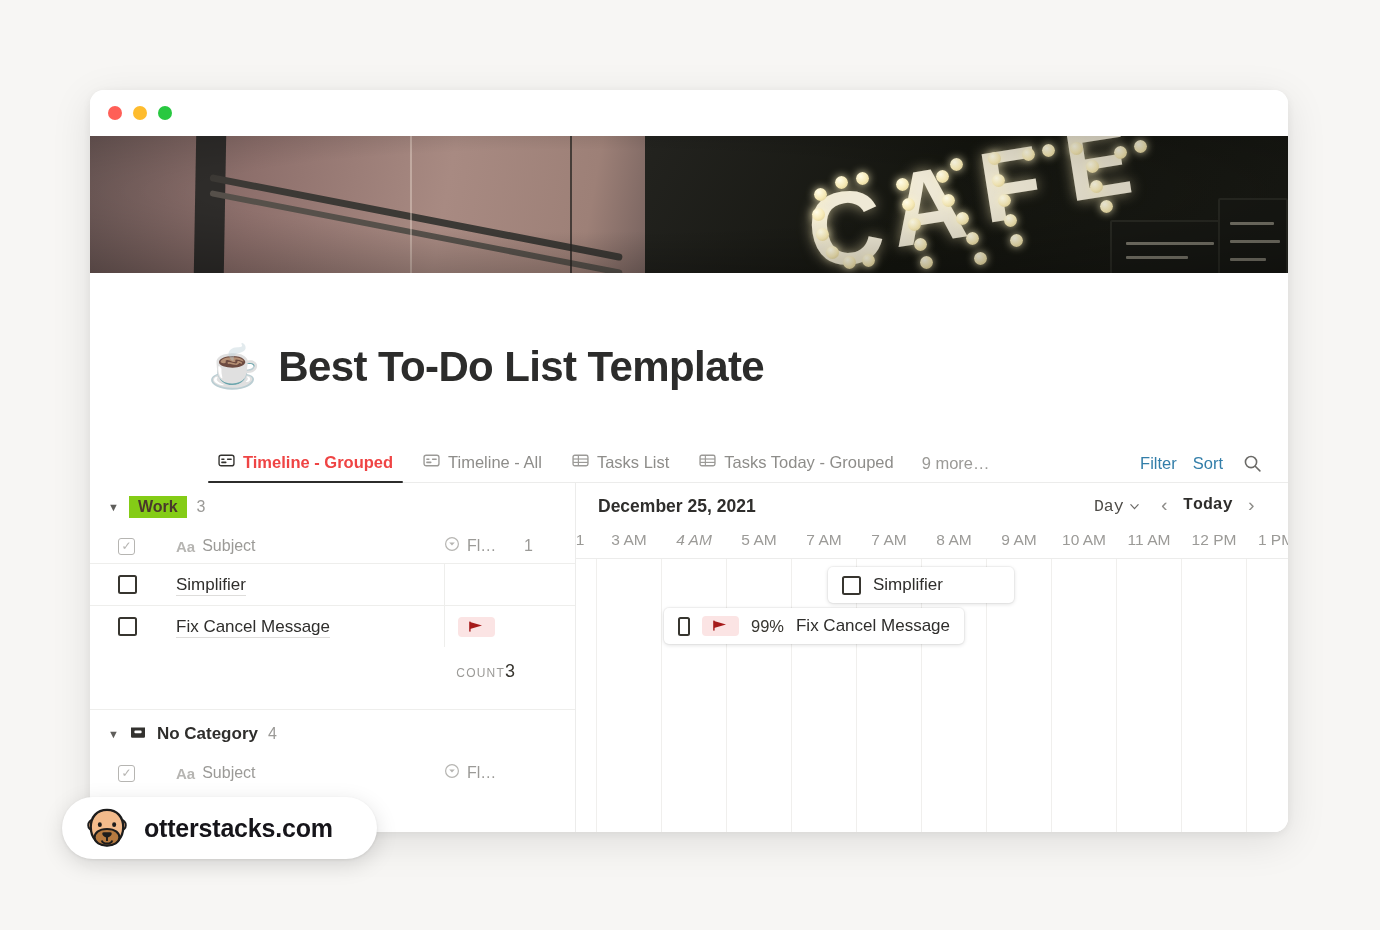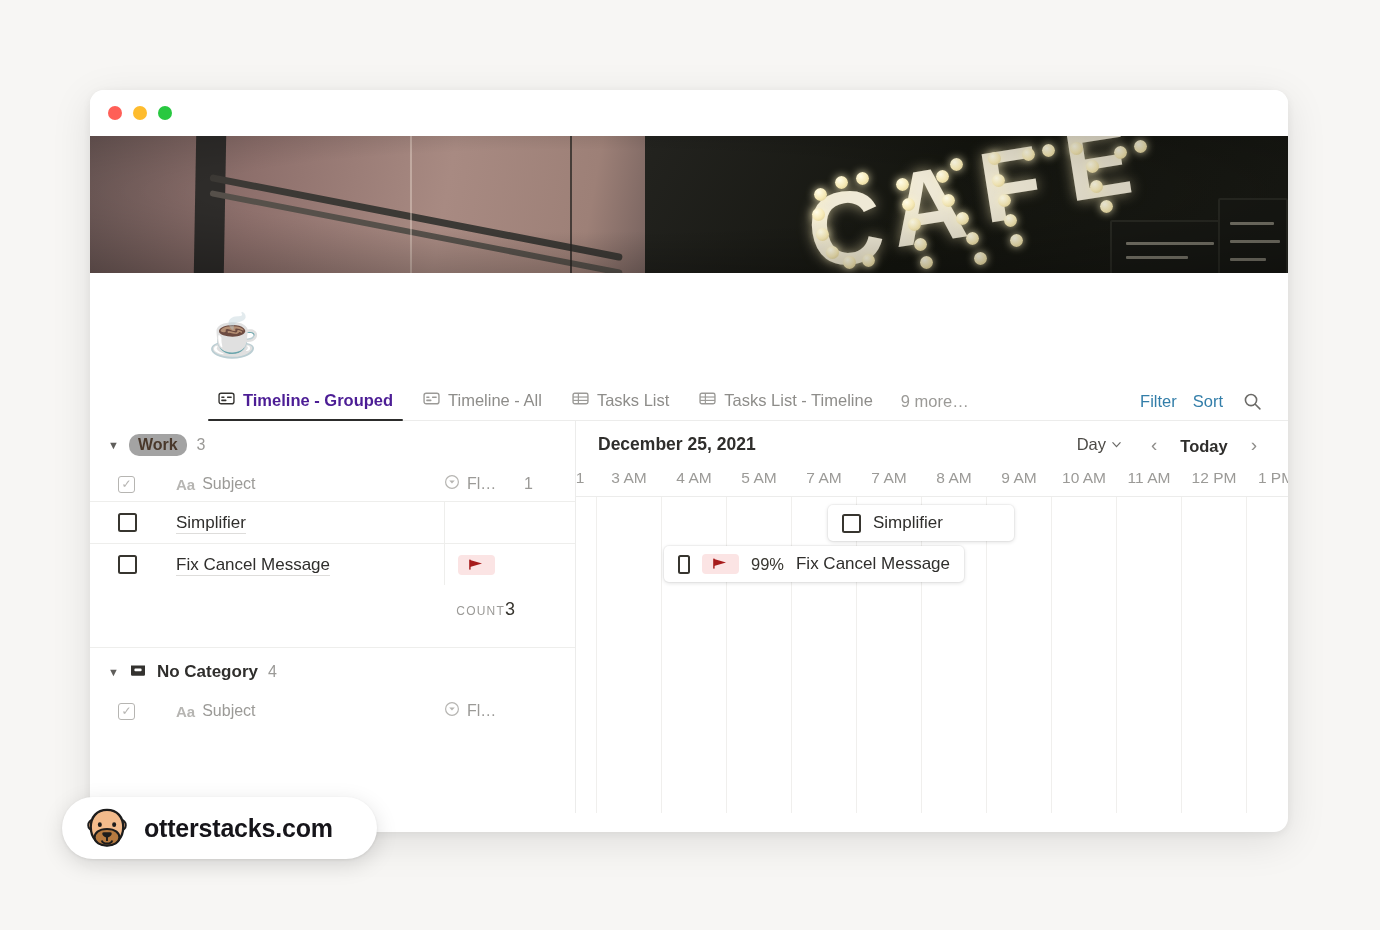--- a/index.html
+++ b/index.html
@@ -109,21 +109,21 @@
     padding-right: 20px;
     border-bottom: 1px solid #ececeb;
     height: 38px;
   }
   .view-tab {
     display: flex; align-items: center; gap: 8px;
     font-size: 16.5px; color: #8e8d8a;
     padding: 0 10px 9px 10px; margin-right: 10px;
     position: relative; white-space: nowrap; cursor: pointer;
   }
-  .view-tab.active { color: #4c1d95; font-weight: 600; }
+  .view-tab.active { color: #ef4444; font-weight: 600; }
   .view-tab.active::after {
     content: ""; position: absolute; left: 0; right: 0; bottom: -1px;
     height: 2.5px; background: #2c2c2b; border-radius: 2px;
   }
   .tab-more {
     font-size: 16.5px; color: #9b9a97; padding: 0 10px 9px 8px; cursor: pointer;
   }
   .tabbar-spacer { flex: 1 1 auto; }
   .tab-action {
     font-size: 16.5px; color: #337ea9; padding: 0 8px 9px 8px; cursor: pointer;
@@ -145,23 +145,23 @@
     flex: 1 1 auto; position: relative; background: #fff; overflow: hidden;
   }
 
   
   .group-head {
     display: flex; align-items: center; gap: 10px;
     padding: 13px 0 11px 18px;
   }
   .caret { color: #5f5e5b; font-size: 11px; line-height: 1; }
   .tag-work {
-    background: #a3a3a3; color: #49382b;
+    background: #84cc16; color: #49382b;
     font-size: 16px; font-weight: 600;
-    padding: 2px 9px; border-radius: 10px;
+    padding: 2px 9px; border-radius: 0;
   }
   .group-name { font-size: 17px; font-weight: 600; color: #2f2e2c; }
   .group-count { font-size: 16px; color: #9b9a97; }
 
   .col-head {
     display: flex; align-items: center; height: 34px;
     padding-left: 28px; color: #9b9a97; font-size: 16px;
   }
   .col-head .ch {
     display: flex; align-items: center; gap: 7px;
@@ -206,21 +206,21 @@
   .count-value { font-size: 18px; color: #37352f; font-weight: 500; }
 
   .group-divider { border-top: 1px solid #eeeeec; }
 
   
   #tl-header {
     height: 46px; display: flex; align-items: center;
     padding: 0 22px 0 22px;
   }
   #tl-date { font-size: 17.5px; font-weight: 600; color: #2f2e2c; }
-  #tl-ctrls { margin-left: auto; display: flex; align-items: flex-end; gap: 12px; }
+  #tl-ctrls { margin-left: auto; display: flex; align-items: flex-start; gap: 2px; font-family: Liberation Mono, monospace; }
   .tl-zoom { font-size: 16.5px; color: #4d4b47; display: flex; align-items: center; gap: 5px;
     padding: 4px 8px; cursor: pointer; }
   .tl-arrow { color: #8e8d8a; font-size: 19px; padding: 2px 9px; cursor: pointer; }
   .tl-today { font-size: 16.5px; font-weight: 600; color: #2f2e2c; padding: 2px 2px; cursor: pointer; }
 
   #tl-hours {
     height: 30px; position: relative;
     border-bottom: 1px solid #ececeb;
   }
   .hour-label {
@@ -320,20 +320,21 @@
       <span class="chalk" style="left:10px; top:40px; width:50px; height:3px;"></span>
       <span class="chalk" style="left:10px; top:58px; width:36px; height:3px;"></span>
     </div>
     <div class="vignette"></div>
   </div>
 
   <div id="page-body">
 
     <div id="page-title-row">
       <span id="page-emoji">☕</span>
+      <h1 id="page-title">Best To-Do List Template</h1>
     </div>
 
     <div id="view-tabs">
 
       <div class="view-tab active">
         <span class="ic">
           <svg width="17" height="17" viewBox="0 0 16 16">
             <rect x="1" y="3" width="14" height="10" rx="2" fill="none" stroke="#33322f" stroke-width="1.3"></rect>
             <rect x="3" y="6" width="3.2" height="1.5" rx="0.6" fill="#33322f"></rect>
             <rect x="3" y="9" width="5" height="1.5" rx="0.6" fill="#33322f"></rect>
@@ -369,21 +370,21 @@
 
       <div class="view-tab">
         <span class="ic">
           <svg width="17" height="17" viewBox="0 0 16 16">
             <rect x="1" y="3" width="14" height="10" rx="1.6" fill="none" stroke="#9b9a97" stroke-width="1.3"></rect>
             <line x1="1" y1="6.6" x2="15" y2="6.6" stroke="#9b9a97" stroke-width="1.1"></line>
             <line x1="1" y1="9.8" x2="15" y2="9.8" stroke="#9b9a97" stroke-width="1.1"></line>
             <line x1="6" y1="3" x2="6" y2="13" stroke="#9b9a97" stroke-width="1.1"></line>
           </svg>
         </span>
-        <span>Tasks List - Timeline</span>
+        <span>Tasks Today - Grouped</span>
       </div>
 
       <div class="tab-more">9 more…</div>
 
       <div class="tabbar-spacer"></div>
 
       <div class="tab-action">Filter</div>
       <div class="tab-action">Sort</div>
       <div class="tab-search">
         <svg width="19" height="19" viewBox="0 0 18 18">
@@ -504,21 +505,21 @@
             </span>
             <span class="tl-arrow">‹</span>
             <span class="tl-today">Today</span>
             <span class="tl-arrow">›</span>
           </div>
         </div>
 
         <div id="tl-hours">
           <span class="hour-label" style="left:4px;">1</span>
           <span class="hour-label" style="left:53px;">3 AM</span>
-          <span class="hour-label" style="left:118px;">4 AM</span>
+          <span class="hour-label" style="left:118px;font-style:italic;">4 AM</span>
           <span class="hour-label" style="left:183px;">5 AM</span>
           <span class="hour-label" style="left:248px;">7 AM</span>
           <span class="hour-label" style="left:313px;">7 AM</span>
           <span class="hour-label" style="left:378px;">8 AM</span>
           <span class="hour-label" style="left:443px;">9 AM</span>
           <span class="hour-label" style="left:508px;">10 AM</span>
           <span class="hour-label" style="left:573px;">11 AM</span>
           <span class="hour-label" style="left:638px;">12 PM</span>
           <span class="hour-label" style="left:700px;">1 PM</span>
         </div>

